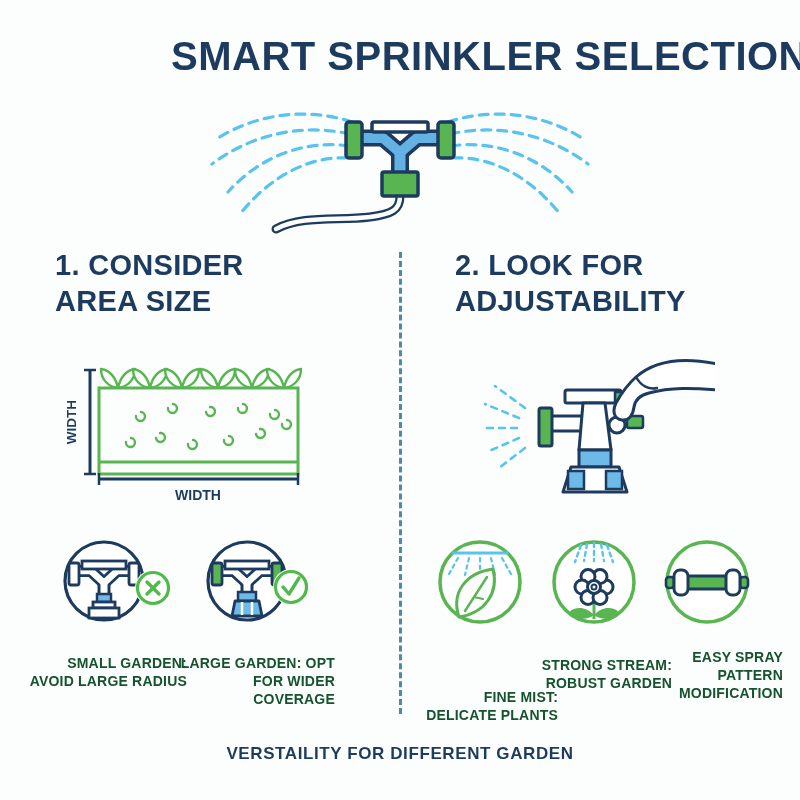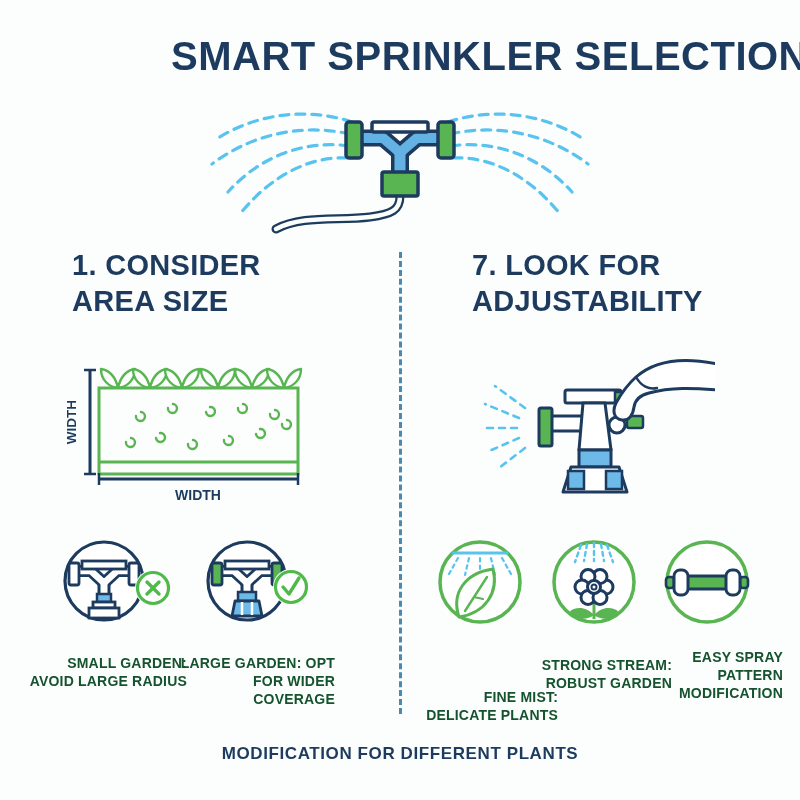--- a/index.html
+++ b/index.html
@@ -13,21 +13,21 @@
     position:absolute;top:34px;left:8px;width:800px;text-align:right;
     font-size:40px;font-weight:bold;letter-spacing:.5px;color:#1d3b5e;
   }
   .hero{position:absolute;left:200px;top:96px;width:400px;height:140px;}
   .divider{
     position:absolute;left:399px;top:252px;height:462px;width:0;
     border-left:3px dashed #4b89b0;
   }
   .heading{
     position:absolute;font-size:29px;font-weight:bold;line-height:1.24;
-    white-space:pre-line;color:#1d3b5e;letter-spacing:.3px;margin-left:17px;
+    white-space:pre-line;color:#1d3b5e;letter-spacing:.3px;
   }
   .heading.left{left:55px;top:248px;width:330px;}
   .heading.right{left:455px;top:248px;width:330px;}
   .bed-svg{position:absolute;left:56px;top:350px;width:264px;height:158px;}
   .hand-svg{position:absolute;left:455px;top:352px;width:260px;height:152px;}
   .circle-icon{position:absolute;}
   .cap-label{
     position:absolute;font-size:14px;font-weight:bold;line-height:1.3;
     text-align:right;white-space:pre-line;color:#14532d;letter-spacing:.2px;
   }
@@ -74,21 +74,21 @@
       <rect x="146" y="26" width="16" height="36" rx="3" fill="#58b551" stroke="#1d3b5e" stroke-width="3.5"></rect>
       <rect x="238" y="26" width="16" height="36" rx="3" fill="#58b551" stroke="#1d3b5e" stroke-width="3.5"></rect>
       <rect x="182" y="76" width="36" height="24" rx="2" fill="#58b551" stroke="#1d3b5e" stroke-width="3.5"></rect>
     </g>
   </svg>
 
   <div class="divider"></div>
 
   <div class="heading left">1. CONSIDER
 AREA SIZE</div>
-  <div class="heading right">7. LOOK FOR
+  <div class="heading right">2. LOOK FOR
 ADJUSTABILITY</div>
 
   <svg class="bed-svg" viewBox="0 0 264 158">
     <defs>
       <g id="plant" stroke="#58b551" stroke-width="2.4" fill="#fcfdfd" stroke-linejoin="round">
         <path d="M0,0 C-2,-10 -8,-18 -17,-19 C-17,-8 -9,-1 0,0 Z"></path>
         <path d="M0,0 C2,-10 8,-18 17,-19 C17,-8 9,-1 0,0 Z"></path>
       </g>
     </defs>
     <g>
@@ -271,15 +271,15 @@
   </svg>
 
   <div class="cap-label" style="left:408px;top:688px;width:150px">FINE MIST:
 DELICATE PLANTS</div>
   <div class="cap-label" style="left:522px;top:656px;width:150px">STRONG STREAM:
 ROBUST GARDEN</div>
   <div class="cap-label" style="left:633px;top:648px;width:150px">EASY SPRAY
 PATTERN
 MODIFICATION</div>
 
-  <div class="footer-note">MODIFICATION FOR DIFFERENT PLANTS</div>
+  <div class="footer-note">VERSTAILITY FOR DIFFERENT GARDEN</div>
 
 </div>
 
 </body></html>

